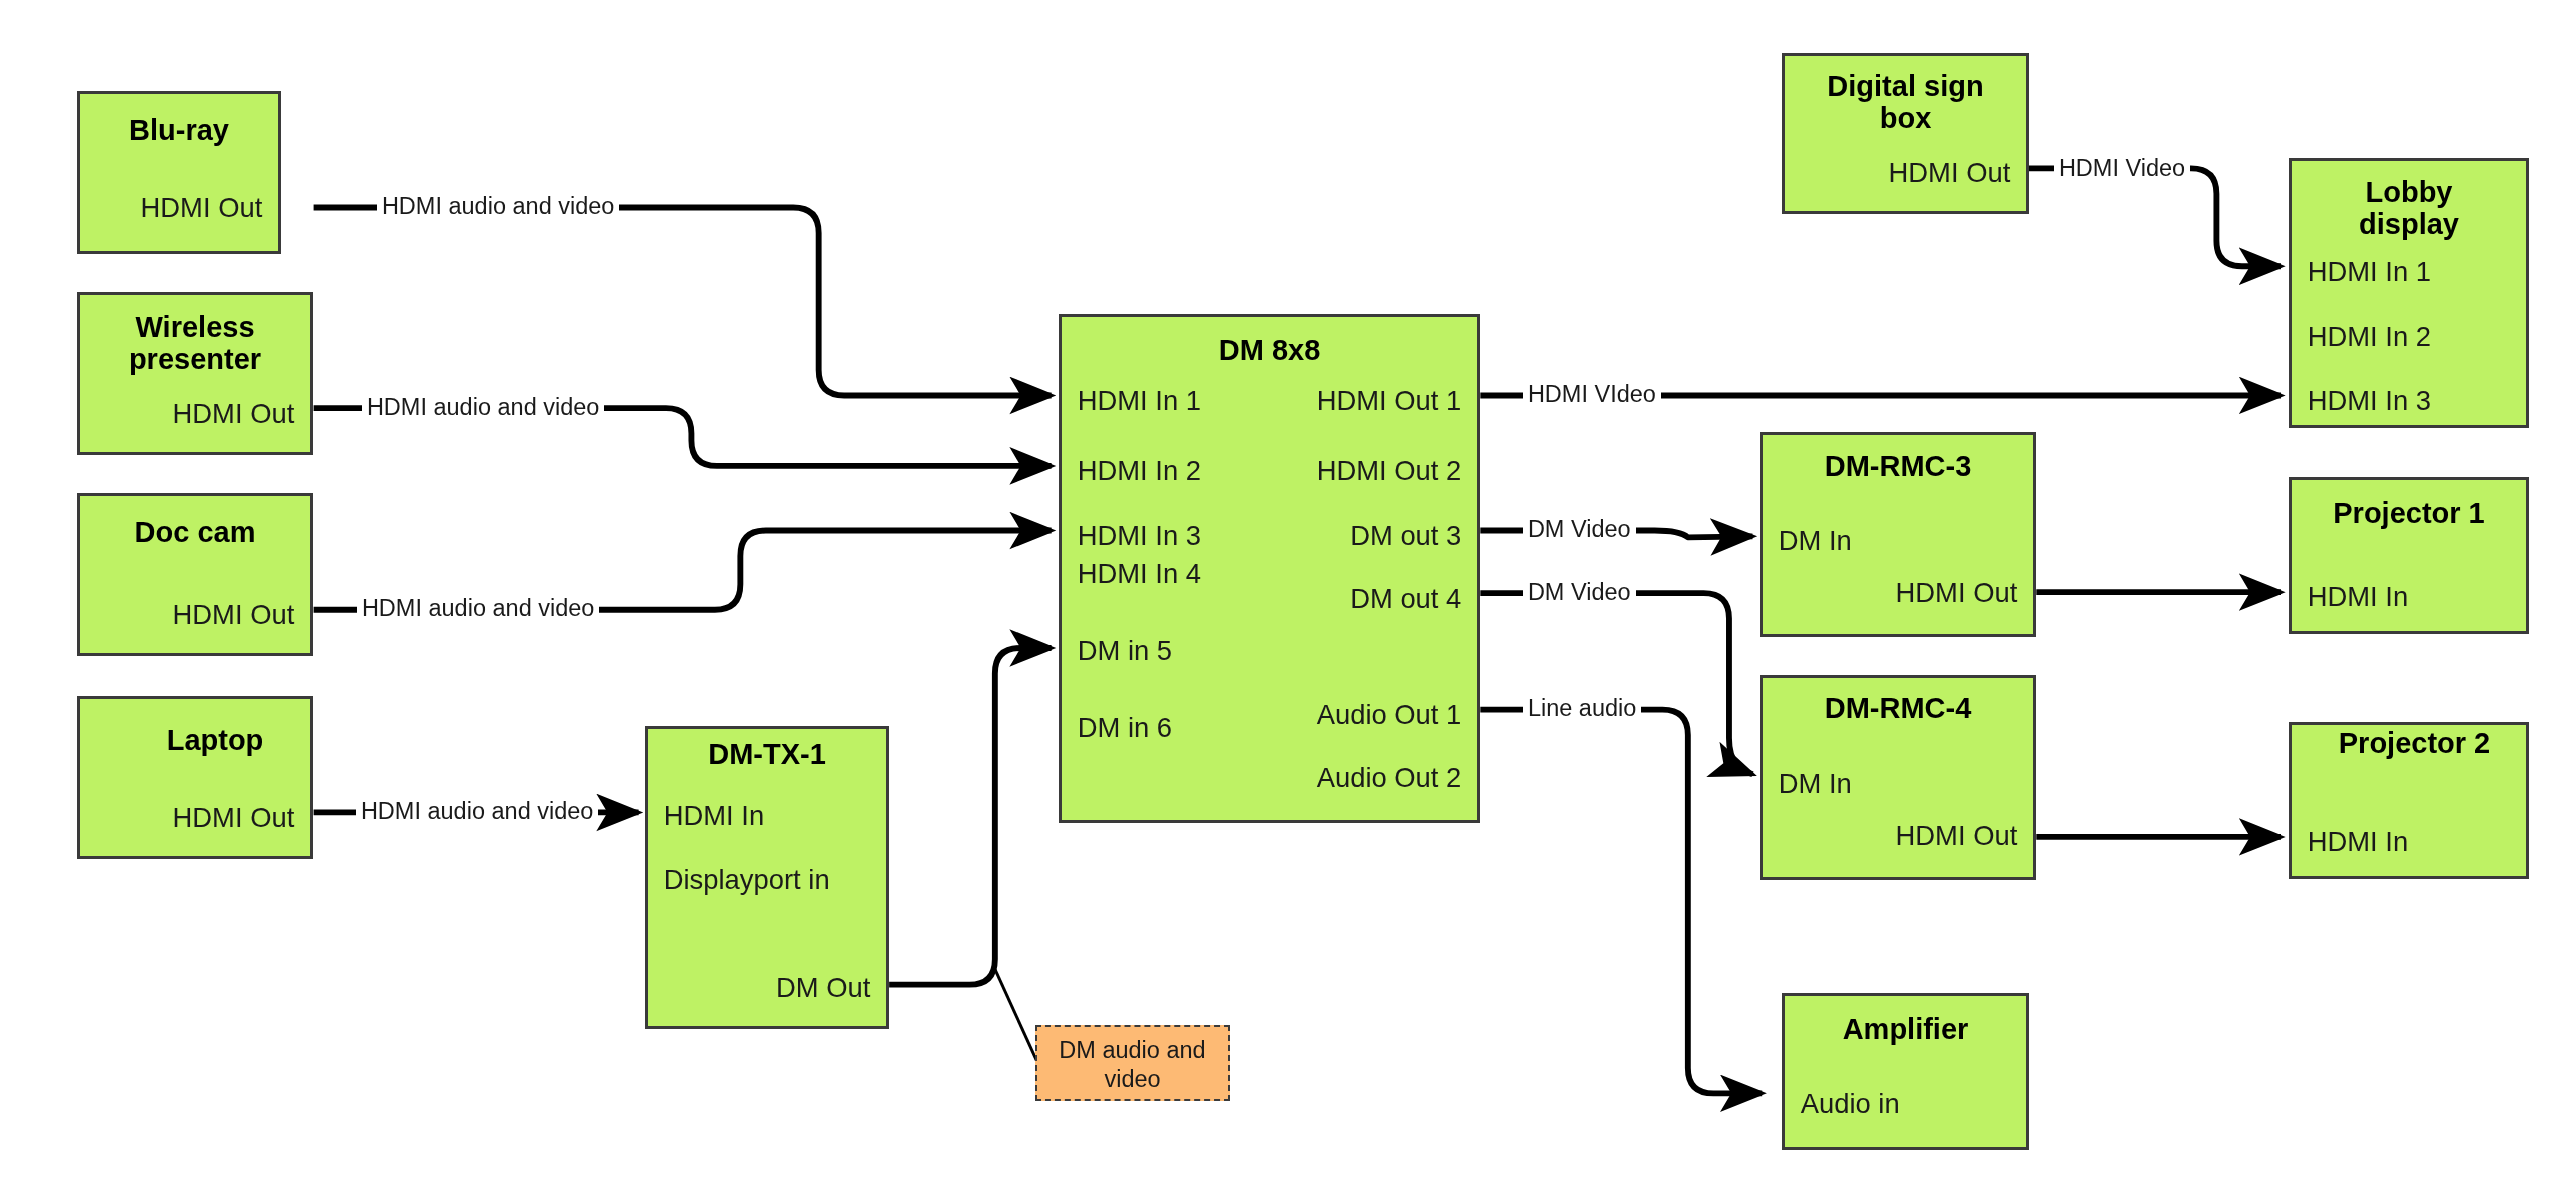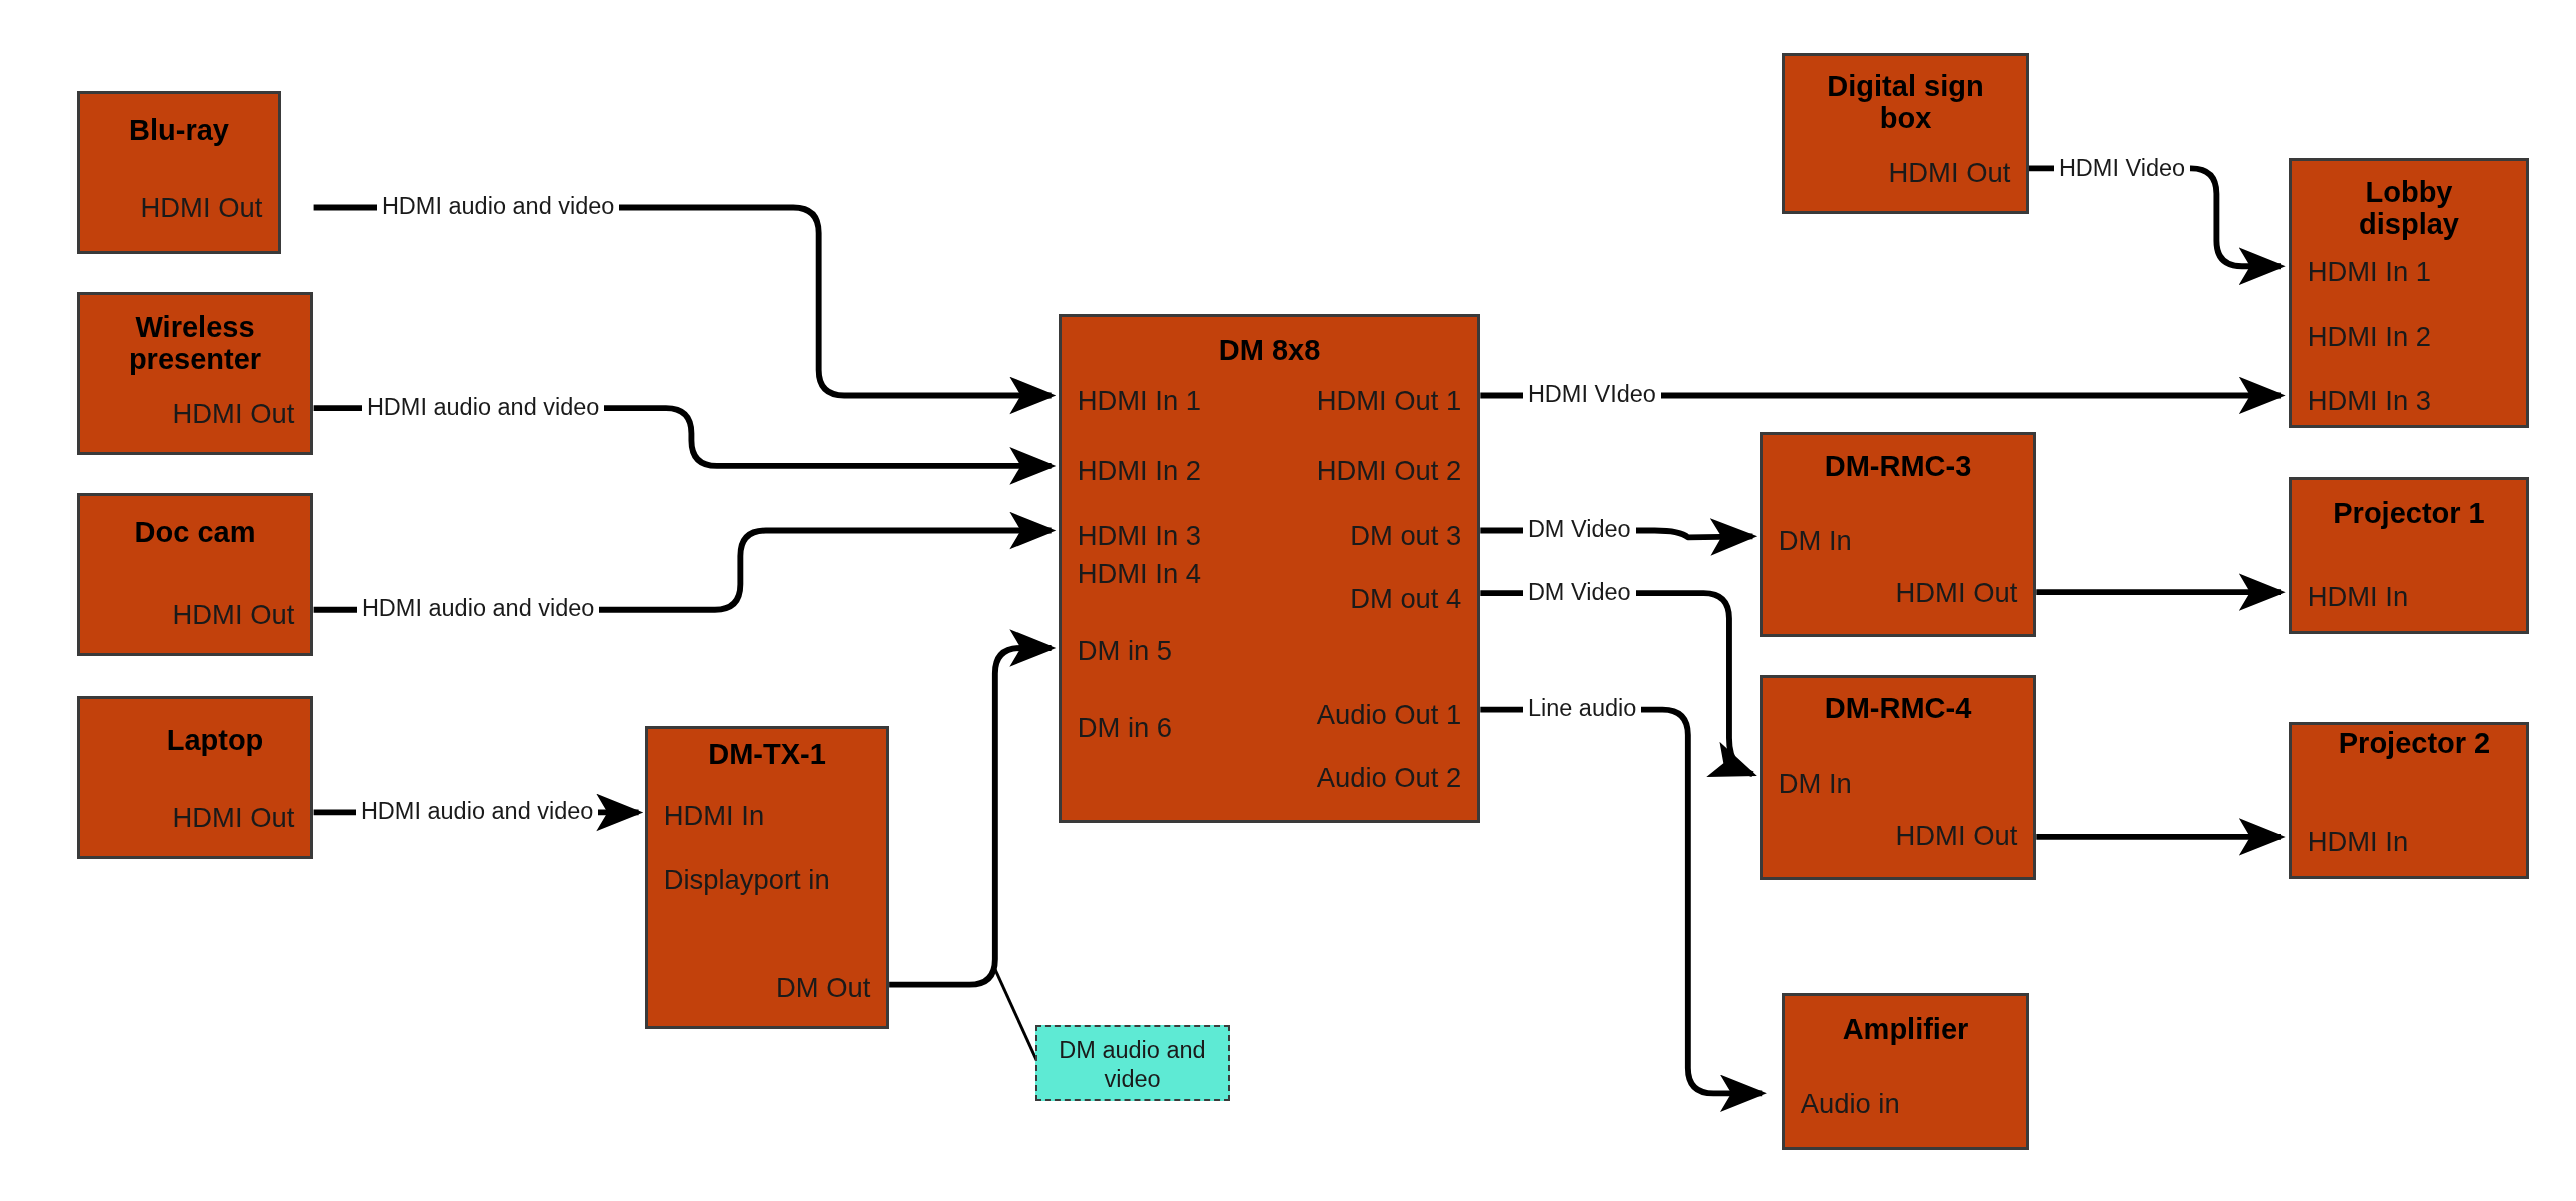--- a/index.html
+++ b/index.html
@@ -19,21 +19,21 @@
     position: absolute;
     left: 0; top: 0;
     width: 2576px;
     height: 1201px;
     pointer-events: none;
   }
   .node {
     position: absolute;
     box-sizing: border-box;
     border: 3.9px solid #3a3a3a;
-    background: #c2410c;
+    background: #bef264;
   }
   .node .title {
     position: absolute;
     left: 0;
     right: 0;
     text-align: center;
     font-weight: bold;
     font-size: 29px;
     color: #000000;
     line-height: 1.12;
@@ -52,21 +52,21 @@
     color: #1a1a1a;
     background: #ffffff;
     white-space: nowrap;
     padding: 0 4.9px;
     line-height: 1;
   }
   .note-box {
     position: absolute;
     box-sizing: border-box;
     border: 2px dashed #3a3a3a;
-    background: #5eead4;
+    background: #fdba74;
     font-size: 23.5px;
     color: #1a1a1a;
     text-align: center;
     line-height: 1.25;
     padding-top: 8.8px;
   }
 </style>
 </head>
 <body>
 

